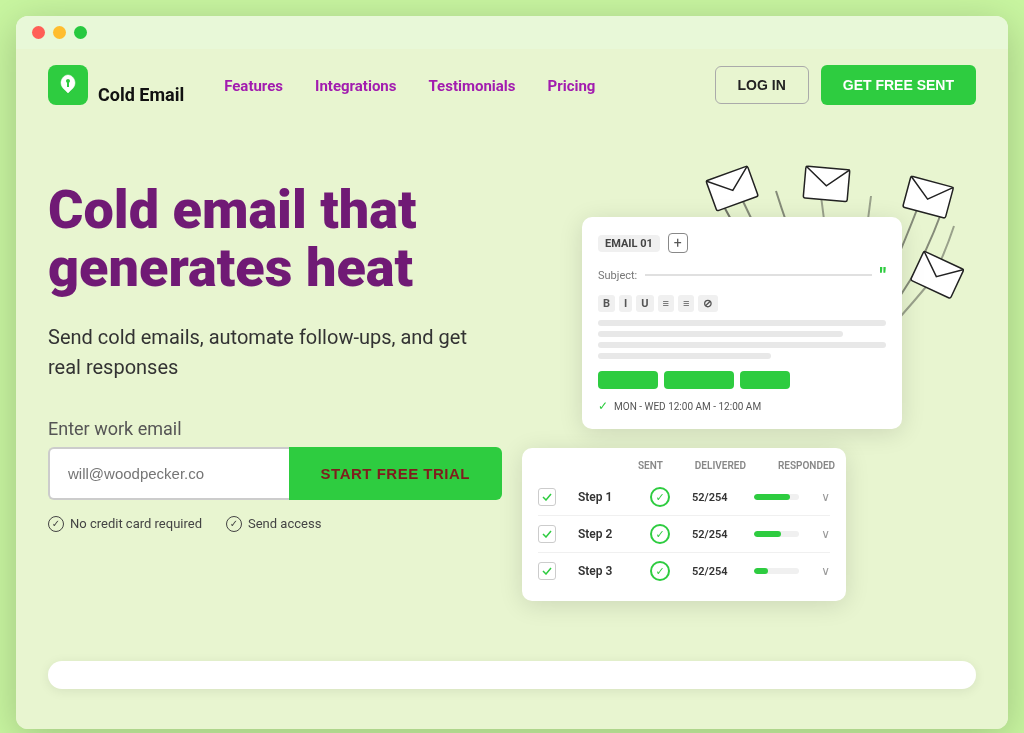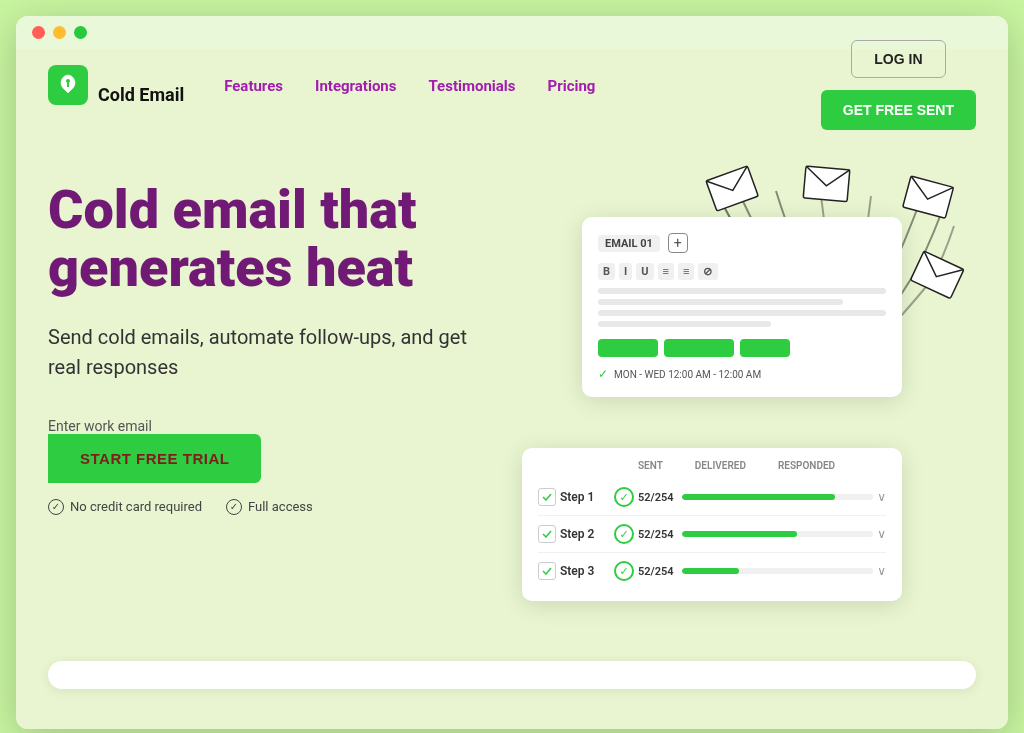--- a/index.html
+++ b/index.html
@@ -76,21 +76,20 @@
     .nav-links a {
       text-decoration: none;
       color: #a21caf;
       font-size: 15px;
       font-weight: 700;
     }
     .nav-actions {
       display: flex;
       gap: 12px;
       align-items: center;
-      flex-direction: column;
     }
     .btn-login {
       padding: 10px 22px;
       border: 1.5px solid #aaa;
       background: transparent;
       border-radius: 6px;
       font-size: 14px;
       font-weight: 600;
       cursor: pointer;
       color: #222;
@@ -128,22 +127,23 @@
       margin-bottom: 24px;
     }
     .hero-sub {
       font-size: 20px;
       font-weight: 400;
       color: #333;
       line-height: 1.5;
       margin-bottom: 36px;
     }
     .email-label {
-      font-size: 14px;
+      font-size: 18px;
       color: #555;
+      margin-bottom: 8px;
     }
     .email-form {
       display: flex;
       gap: 0;
       margin-bottom: 16px;
     }
     .email-input {
       flex: 1;
       padding: 16px 18px;
       border: 2px solid #ccc;
@@ -307,38 +307,38 @@
 
     
     .steps-card {
       background: #fff;
       border-radius: 10px;
       box-shadow: 0 4px 24px rgba(0,0,0,0.12);
       padding: 12px 16px;
       position: absolute;
       bottom: 20px;
       left: 0;
-      width: 380px;
+      width: 324px;
       z-index: 2;
     }
     .steps-header {
       display: flex;
       font-size: 10px;
       color: #888;
       font-weight: 600;
       margin-bottom: 8px;
       padding-left: 100px;
       gap: 32px;
     }
     .step-row {
       display: flex;
       align-items: center;
       padding: 8px 0;
       border-bottom: 1px solid #f0f0f0;
-      gap: 4px;
+      gap: 22px;
     }
     .step-row:last-child { border-bottom: none; }
     .step-check {
       width: 18px;
       height: 18px;
       border: 1.5px solid #ccc;
       border-radius: 3px;
       display: flex;
       align-items: center;
       justify-content: center;
@@ -459,30 +459,31 @@
       </div>
     </nav>
 
     <div class="hero">
 
       <div class="hero-left">
         <h1 class="hero-headline">Cold email that generates heat</h1>
         <p class="hero-sub">Send cold emails, automate follow-ups, and get real responses</p>
         <p class="email-label">Enter work email</p>
         <div class="email-form">
+          <input type="email" class="email-input" placeholder="will@woodpecker.co" style="">
           <button class="btn-start-trial">START FREE TRIAL</button>
         </div>
         <div class="trust-badges">
           <div class="badge">
             <div class="badge-icon">✓</div>
             <span>No credit card required</span>
           </div>
           <div class="badge">
             <div class="badge-icon">✓</div>
-            <span>Full access</span>
+            <span>Send access</span>
           </div>
         </div>
       </div>
 
       <div class="hero-right">
 
         <div class="envelopes-area">
           <svg width="300" height="260" viewBox="0 0 300 260" fill="none" xmlns="http://www.w3.org/2000/svg">
 
             <path d="M150 200 Q120 160 80 100 Q60 70 40 30" stroke="#222" stroke-width="2" fill="none" opacity="0.6"></path>
@@ -518,20 +519,25 @@
               <rect x="0" y="0" width="44" height="32" rx="2" fill="white" stroke="#222" stroke-width="1.5"></rect>
               <path d="M0 0 L22 18 L44 0" stroke="#222" stroke-width="1.5" fill="none"></path>
             </g>
           </svg>
         </div>
 
         <div class="email-card">
           <div class="email-card-header">
             <span class="email-tag">EMAIL 01</span>
             <div class="add-btn">+</div>
+          </div>
+          <div class="email-subject-row">
+            <span class="subject-label">Subject:</span>
+            <div class="subject-line"></div>
+            <span class="quote-icon">"</span>
           </div>
           <div class="toolbar-row">
             <span class="tb-btn">B</span>
             <span class="tb-btn">I</span>
             <span class="tb-btn">U</span>
             <span class="tb-btn">≡</span>
             <span class="tb-btn">≡</span>
             <span class="tb-btn">⊘</span>
           </div>
           <div class="content-lines">

